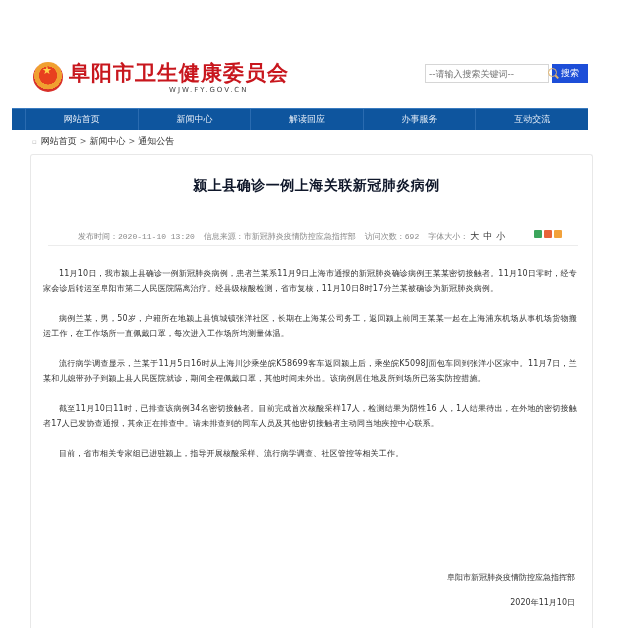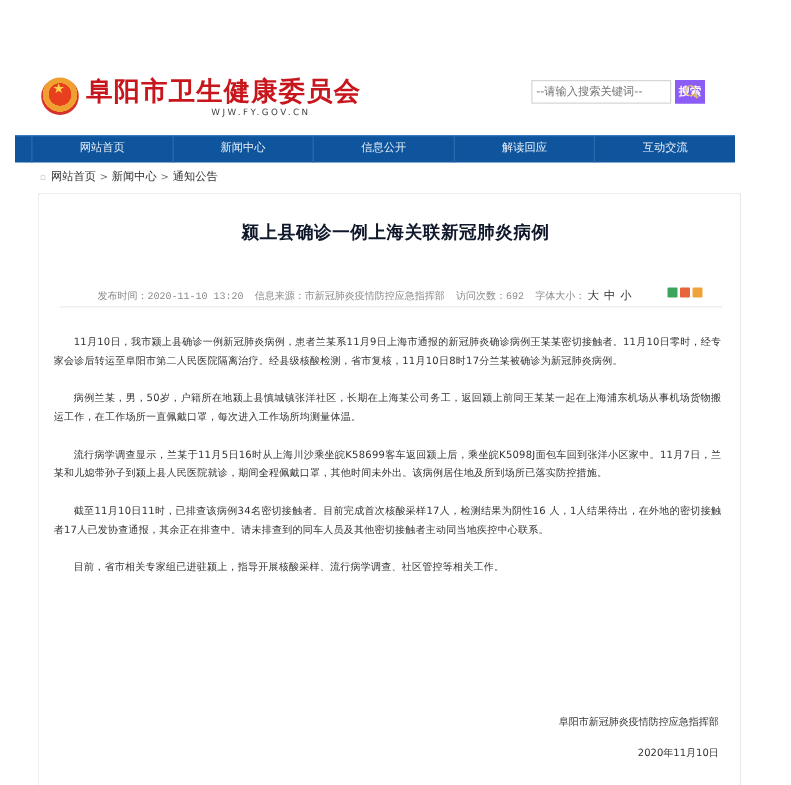--- a/index.html
+++ b/index.html
@@ -8,26 +8,26 @@
 
   .header { position: absolute; left: 0; top: 0; width: 633px; height: 107px; background: #fff; }
   .logo-wrap { position: absolute; left: 33px; top: 60px; height: 40px; display: flex; align-items: flex-start; }
   .emblem { width: 30px; height: 30px; border-radius: 50%; background: radial-gradient(circle at 50% 45%, #e8401f 0 40%, #f0a030 41% 62%, #d8302a 63% 100%); position: relative; margin-top: 2px; }
   .emblem::after { content: "★"; position: absolute; left: 9px; top: 3px; color: #ffd24a; font-size: 11px; line-height: 11px; }
   .site-title { margin-left: 6px; display: flex; flex-direction: column; }
   .site-title .cn { color: #c8161d; font-size: 21px; font-weight: bold; letter-spacing: 1px; line-height: 26px; font-family: "DejaVu Sans", sans-serif; }
   .site-title .en { color: #444; font-size: 7px; letter-spacing: 2px; margin-left: 100px; line-height: 9px; }
 
   .search { position: absolute; left: 425px; top: 64px; display: flex; align-items: center; }
-  .search-box { width: 112px; height: 19px; border: 1px solid #d6d6d6; background: #fff; display: flex; align-items: center; }
+  .search-box { width: 124px; height: 19px; border: 1px solid #d6d6d6; background: #fff; display: flex; align-items: center; }
   .search-box input { border: none; outline: none; width: 118px; height: 17px; font-size: 9px; color: #555; padding-left: 3px; background: transparent; font-family: "DejaVu Sans", sans-serif; }
   .search-icon { width: 18px; height: 17px; position: relative; }
   .search-icon::before { content: ""; position: absolute; left: 4px; top: 3px; width: 7px; height: 7px; border: 1.5px solid #e3b46a; border-radius: 50%; }
   .search-icon::after { content: ""; position: absolute; left: 11px; top: 11px; width: 4px; height: 1.5px; background: #e3b46a; transform: rotate(45deg); }
-  .search-btn { width: 24px; height: 19px; background: #8b5cf6; color: #fff; font-size: 9px; border: none; margin-left: 3px; display: flex; align-items: center; justify-content: center; font-family: "DejaVu Sans", sans-serif; font-weight: bold; }
+  .search-btn { width: 36px; height: 19px; background: #1d4ed8; color: #fff; font-size: 9px; border: none; margin-left: 3px; display: flex; align-items: center; justify-content: center; font-family: "DejaVu Sans", sans-serif; }
   .navbar { position: absolute; left: 12px; top: 108px; width: 576px; height: 22px; background: #0e559e; border-top: 1px solid #3a7bc0; display: flex; }
   .navbar .nav-item { flex: 1; color: #e6eef8; font-size: 9px; text-align: center; line-height: 21px; border-right: 1px solid #2a6bb0; }
   .navbar .nav-item:first-child { border-left: 1px solid #2a6bb0; margin-left: 13px; }
   .navbar .nav-item:last-child { border-right: none; }
 
   .breadcrumb { position: absolute; left: 32px; top: 135px; font-size: 9px; color: #333; display: flex; align-items: center; gap: 3px; }
   .crumb-dot { color: #bbb; font-size: 7px; margin-right: 1px; }
   .crumb-sep { color: #666; font-size: 8px; }
 
   .content { position: absolute; left: 30px; top: 154px; width: 563px; height: 480px; border: 1px solid #e8e8e8; border-bottom: none; border-radius: 3px 3px 0 0; background: #fff; }
@@ -66,22 +66,22 @@
       <input type="text" placeholder="--请输入搜索关键词--" style="">
       <span class="search-icon"></span>
     </div>
     <button class="search-btn">搜索</button>
   </div>
 </div>
 
 <div class="navbar">
   <div class="nav-item">网站首页</div>
   <div class="nav-item">新闻中心</div>
-  <div class="nav-item">信息公开</div>
   <div class="nav-item">解读回应</div>
+  <div class="nav-item">办事服务</div>
   <div class="nav-item">互动交流</div>
 </div>
 
 <div class="breadcrumb">
   <span class="crumb-dot">▫</span>
   <span>网站首页</span>
   <span class="crumb-sep">&gt;</span>
   <span>新闻中心</span>
   <span class="crumb-sep">&gt;</span>
   <span>通知公告</span>

